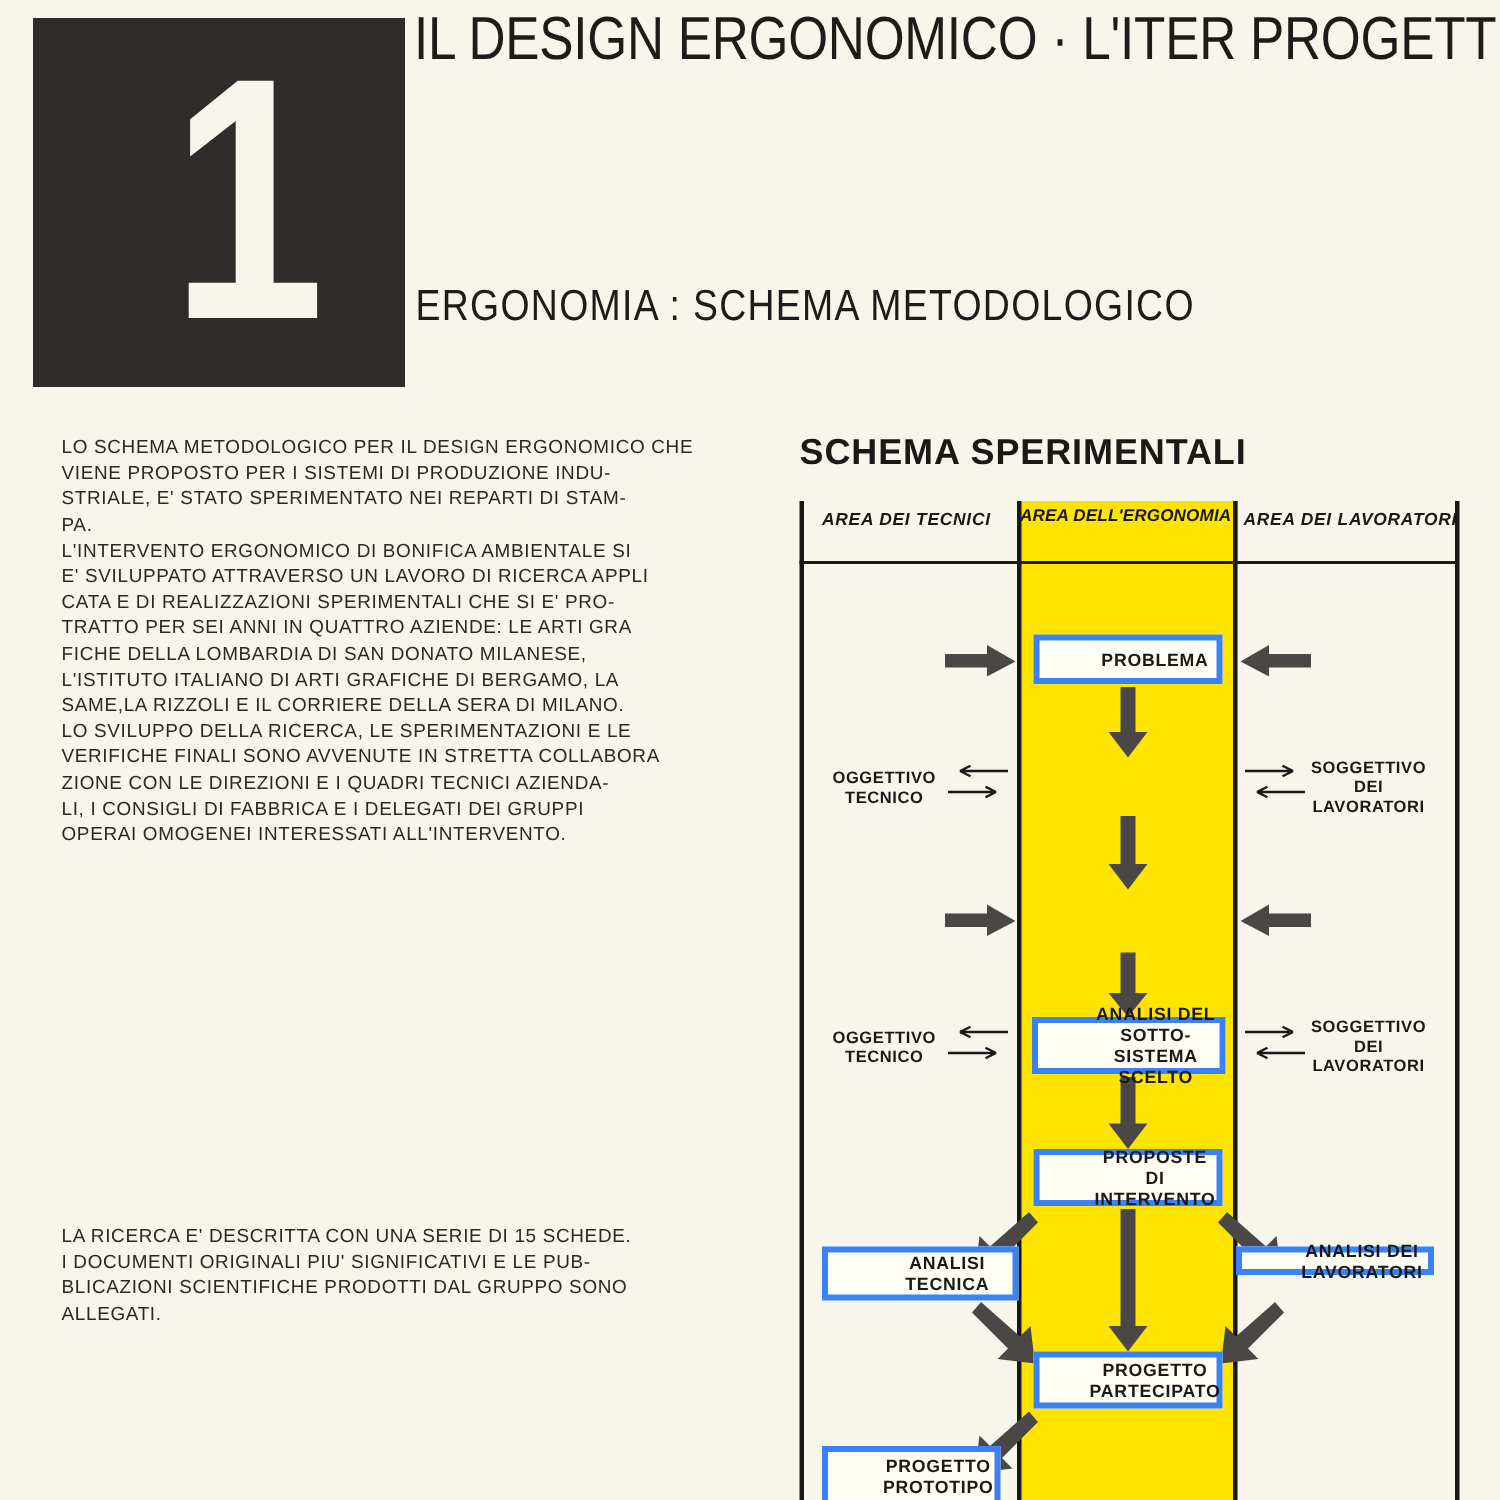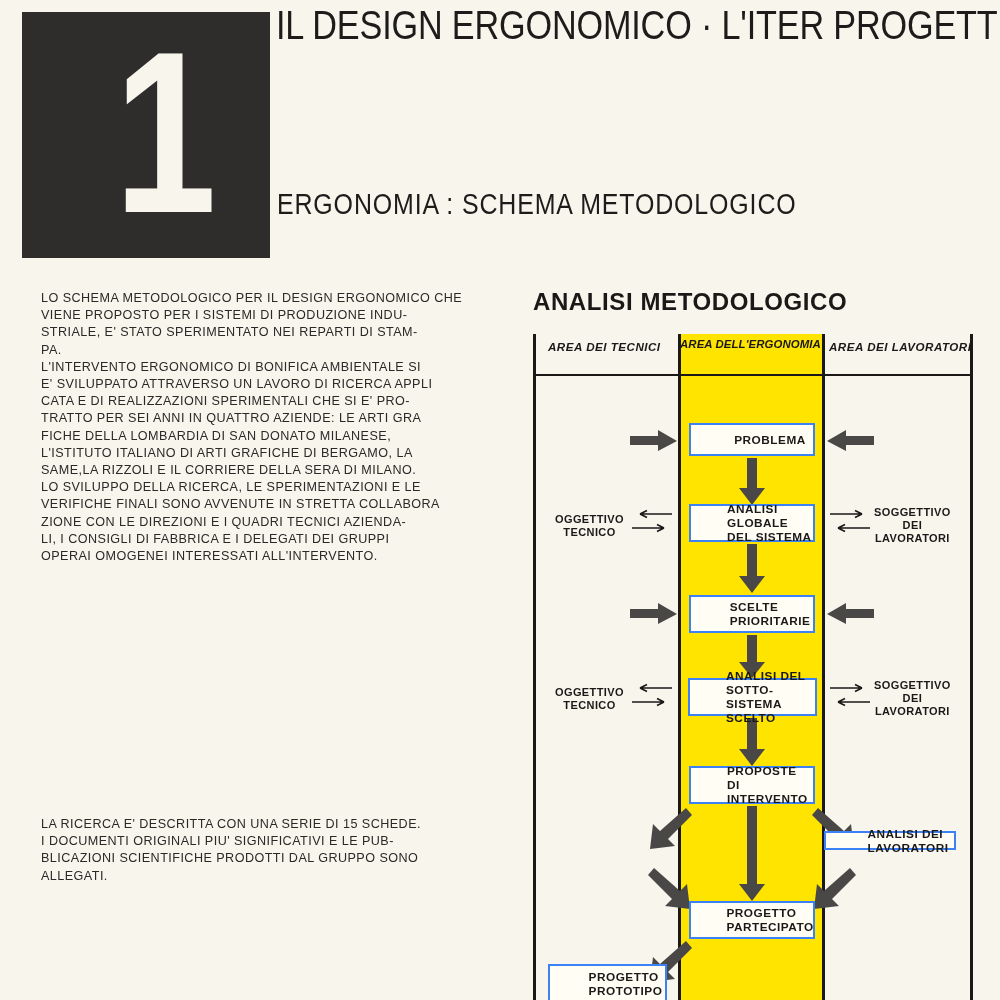--- a/index.html
+++ b/index.html
@@ -87,23 +87,23 @@
   #yellow-head{
     position:absolute;left:145px;top:46px;width:147px;height:40px;
     background:#ffe400;
     border-left:3px solid #1a1918;border-right:3px solid #1a1918;
     box-sizing:border-box;
   }
 
   
   .fbox{
     position:absolute;background:#fffdf4;
-    border:2px solid #3b82f6;
+    border:4px solid #3b82f6;
     display:flex;align-items:center;justify-content:center;
-    text-align:left;
+    text-align:center;
     font-size:11.8px;font-weight:bold;color:#1a1918;
     letter-spacing:0.5px;line-height:14px;
     box-sizing:border-box;
     padding-left:36px;
   }
   
   #box-problema  {left:156px;top:135px;width:126px;height:33px;}
   #box-analisi-g {left:156px;top:216px;width:126px;height:38px;}
   #box-scelte    {left:156px;top:307px;width:126px;height:38px;}
   #box-analisi-s {left:155px;top:390px;width:129px;height:38px;}
@@ -165,21 +165,21 @@
 ZIONE CON LE DIREZIONI E I QUADRI TECNICI AZIENDA-
 LI, I CONSIGLI DI FABBRICA E I DELEGATI DEI GRUPPI
 OPERAI OMOGENEI INTERESSATI ALL'INTERVENTO.</div>
 <div id="para-2" class="mono">LA RICERCA E' DESCRITTA CON UNA SERIE DI 15 SCHEDE.
 I DOCUMENTI ORIGINALI PIU' SIGNIFICATIVI E LE PUB-
 BLICAZIONI SCIENTIFICHE PRODOTTI DAL GRUPPO SONO
 ALLEGATI.</div>
 
 <div id="diagram">
 
-  <div id="diagram-title">ANALISI METODOLOGICO</div>
+  <div id="diagram-title">SCHEMA SPERIMENTALI</div>
 
   <div id="frame-left"></div>
   <div id="frame-right"></div>
 
   <div id="yellow-band"></div>
 
   <div id="frame-hline"></div>
   <div id="yellow-head"></div>
 
   <div class="col-head" id="head-tecnici">AREA DEI TECNICI</div>
@@ -250,30 +250,28 @@
 
   <svg class="diag" style="left:279px;top:578px;" width="44" height="44" viewBox="0 0 44 44">
     <path d="M38,2 L44,9 L20,33 L27,40 L2,43 L5,18 L12,25 Z" fill="#4a4846"></path>
   </svg>
 
   <svg class="diag" style="left:115px;top:651px;" width="44" height="44" viewBox="0 0 44 44">
     <path d="M38,2 L44,9 L20,33 L27,40 L2,43 L5,18 L12,25 Z" fill="#4a4846"></path>
   </svg>
 
   <div class="fbox" id="box-problema">PROBLEMA</div>
-  <div class="fbox" id="box-analisi-g" style="white-space:pre-line">ANALISI GLOBALE
-DEL SISTEMA</div>
-  <div class="fbox" id="box-scelte" style="white-space:pre-line">SCELTE
-PRIORITARIE</div>
   <div class="fbox" id="box-analisi-s" style="white-space:pre-line">ANALISI DEL SOTTO-
 SISTEMA SCELTO</div>
   <div class="fbox" id="box-proposte" style="white-space:pre-line">PROPOSTE
 DI INTERVENTO</div>
   <div class="fbox" id="box-progetto-p" style="white-space:pre-line">PROGETTO
 PARTECIPATO</div>
+  <div class="fbox" id="box-analisi-t" style="white-space:pre-line">ANALISI
+TECNICA</div>
   <div class="fbox" id="box-analisi-l" style="white-space:pre-line">ANALISI DEI
 LAVORATORI</div>
   <div class="fbox" id="box-progetto-pr" style="white-space:pre-line">PROGETTO
 PROTOTIPO</div>
 
   <div class="side-label" id="lab-ogg-1" style="white-space:pre-line">OGGETTIVO
 TECNICO</div>
   <div class="side-label" id="lab-ogg-2" style="white-space:pre-line">OGGETTIVO
 TECNICO</div>
   <div class="side-label" id="lab-sog-1" style="white-space:pre-line">SOGGETTIVO

